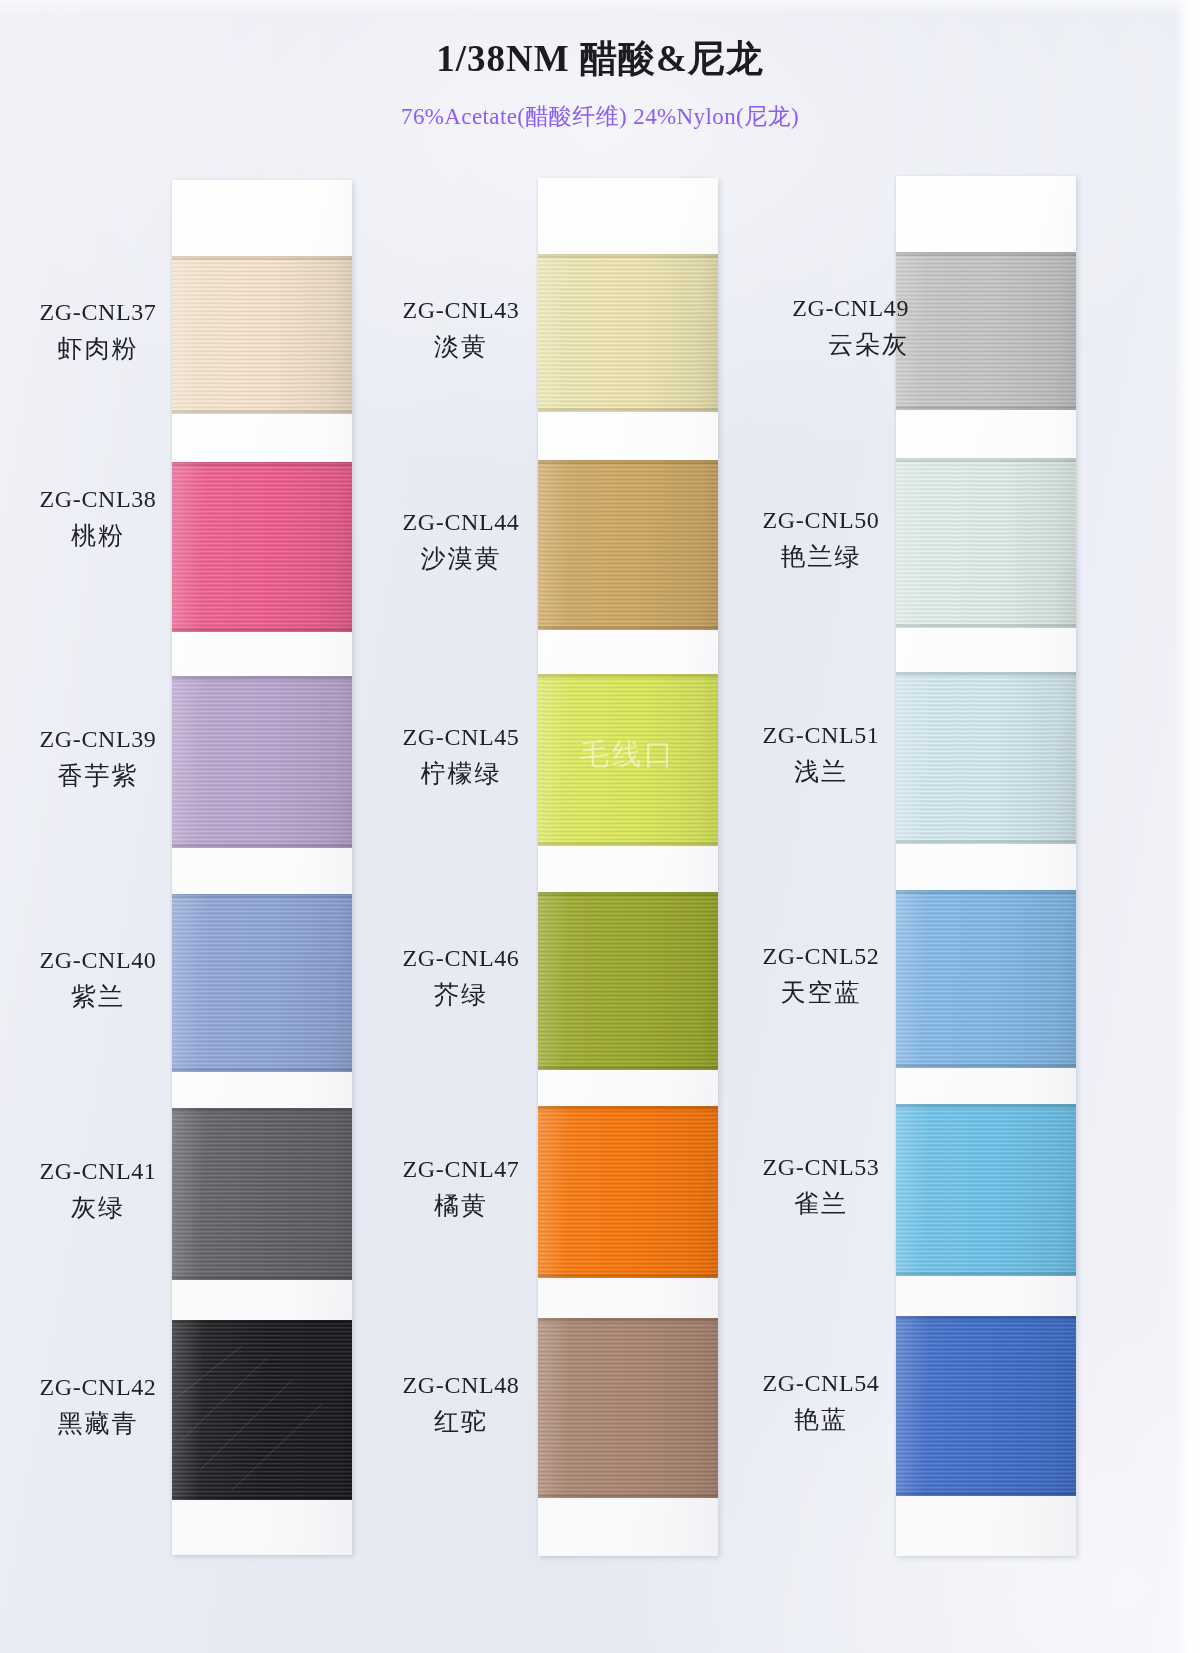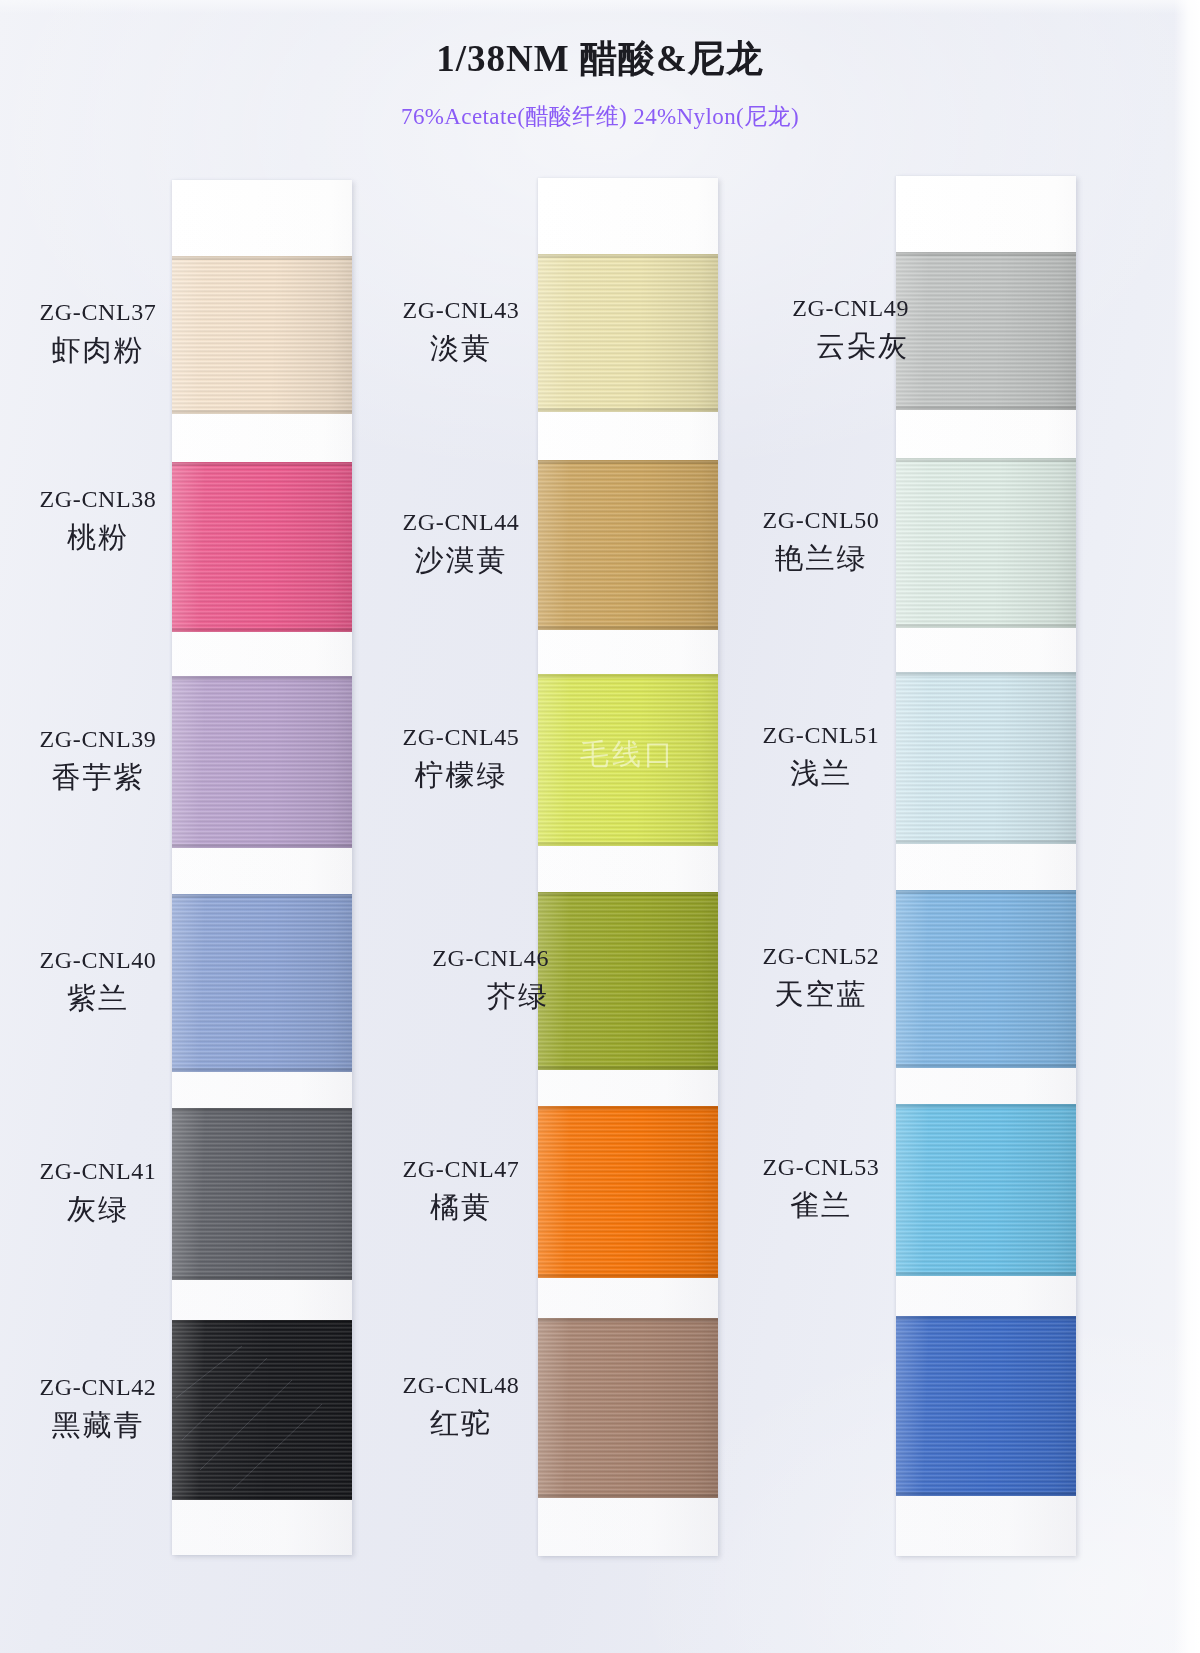--- a/index.html
+++ b/index.html
@@ -153,21 +153,21 @@
     font-family: "Liberation Serif", "DejaVu Serif", serif;
     z-index: 6;
   }
   .label .code {
     font-size: 24px;
     letter-spacing: .6px;
     white-space: nowrap;
     line-height: 1.1;
   }
   .label .name {
-    font-size: 29px;
+    font-size: 25px;
     margin-top: 10px;
     letter-spacing: 2px;
     white-space: nowrap;
     line-height: 1.1;
   }
   .lab-col-0 { left: 10px; }
   .lab-col-1 { left: 373px; }
   .lab-col-2 { left: 733px; }
 
   
@@ -280,21 +280,21 @@
       <div class="name">淡黄</div>
     </div>
     <div class="label lab-col-1" style="left: 373px; top: 509px;">
       <div class="code">ZG-CNL44</div>
       <div class="name">沙漠黄</div>
     </div>
     <div class="label lab-col-1" style="left: 373px; top: 724px;">
       <div class="code">ZG-CNL45</div>
       <div class="name">柠檬绿</div>
     </div>
-    <div class="label lab-col-1" style="left: 373px; top: 945px; text-align: right;">
+    <div class="label lab-col-1" style="left: 373px; top: 945px;">
       <div class="code">ZG-CNL46</div>
       <div class="name">芥绿</div>
     </div>
     <div class="label lab-col-1" style="left: 373px; top: 1156px;">
       <div class="code">ZG-CNL47</div>
       <div class="name">橘黄</div>
     </div>
     <div class="label lab-col-1" style="left: 373px; top: 1372px;">
       <div class="code">ZG-CNL48</div>
       <div class="name">红驼</div>
@@ -351,20 +351,24 @@
       <div class="name">浅兰</div>
     </div>
     <div class="label lab-col-2" style="left: 733px; top: 943px;">
       <div class="code">ZG-CNL52</div>
       <div class="name">天空蓝</div>
     </div>
     <div class="label lab-col-2" style="left: 733px; top: 1154px;">
       <div class="code">ZG-CNL53</div>
       <div class="name">雀兰</div>
     </div>
+    <div class="label lab-col-2" style="left: 733px; top: 1370px;">
+      <div class="code">ZG-CNL54</div>
+      <div class="name">艳蓝</div>
+    </div>
     <div class="column col-2" style="left: 896px; top: 176px; height: 1380px;">
       <div class="card"></div>
       <div class="swatch" title="ZG-CNL49 云朵灰" style="top: 76px; height: 158px; background: rgb(195, 198, 197);">
         <div class="yarn"></div>
         <div class="sheen"></div>
         <div class="edge-top"></div>
         <div class="edge-bot"></div>
       </div>
       <div class="swatch" title="ZG-CNL50 艳兰绿" style="top: 282px; height: 170px; background: rgb(225, 239, 232);">
         <div class="yarn"></div>

